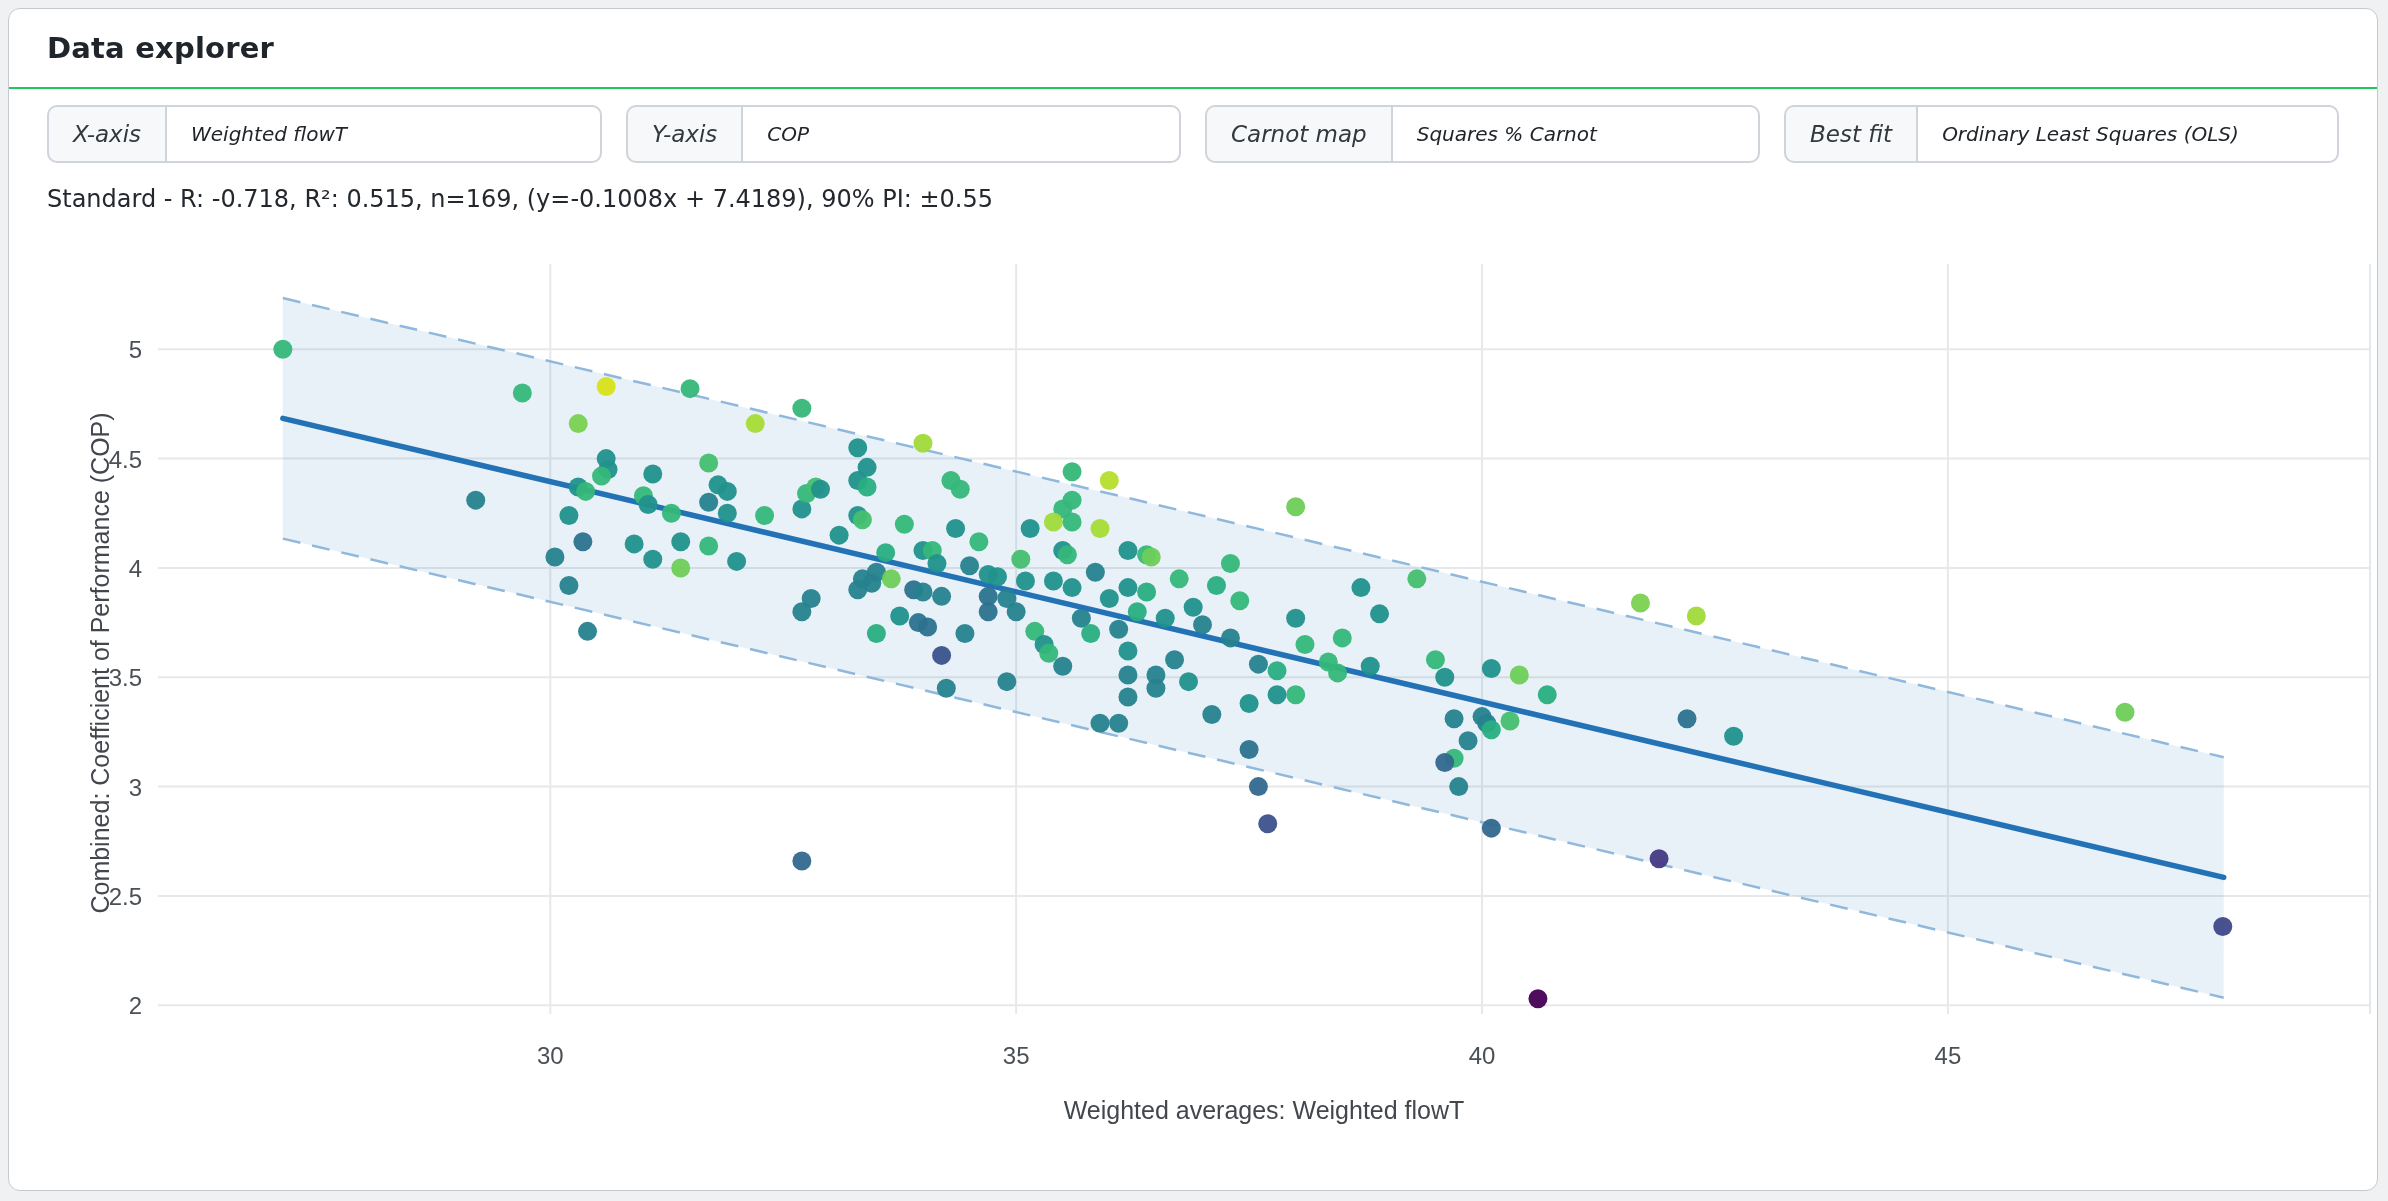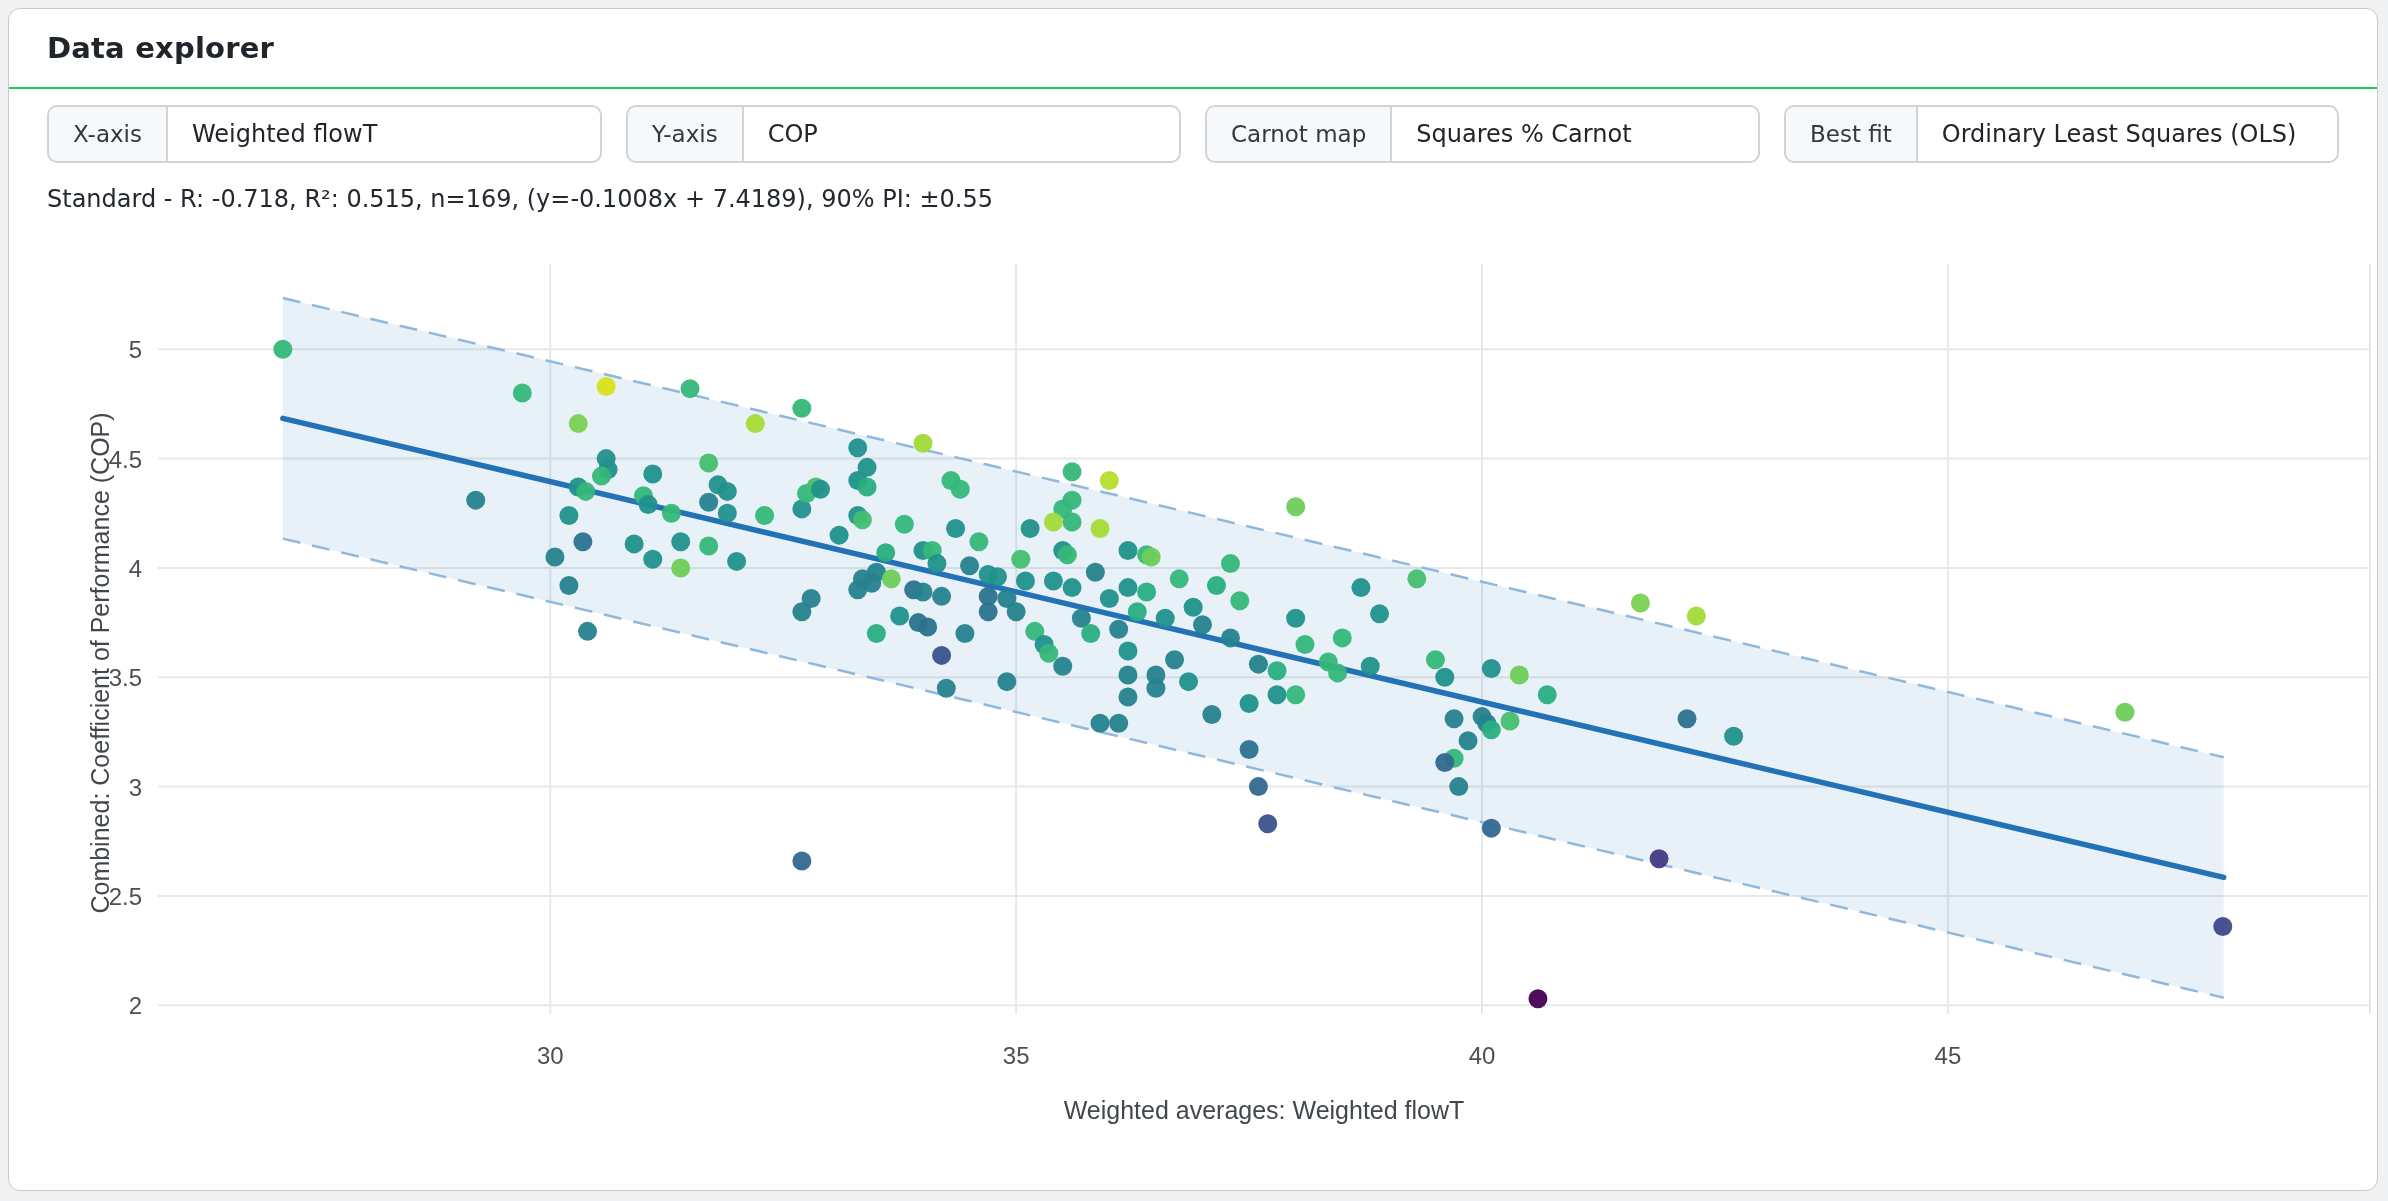--- a/index.html
+++ b/index.html
@@ -33,20 +33,21 @@
     font-size: 29px;
     font-weight: 600;
     color: #20252b;
     letter-spacing: 0.2px;
   }
   .controls {
     position: absolute;
     left: 38px; right: 38px; top: 96px;
     display: flex;
     gap: 24px;
+    font-style: italic;
   }
   .input-group {
     flex: 1 1 0;
     display: flex;
     height: 58px;
     min-width: 0;
   }
   .input-group .addon {
     display: flex;
     align-items: center;
@@ -60,21 +61,21 @@
     white-space: nowrap;
   }
   .input-group .value {
     flex: 1;
     display: flex;
     align-items: center;
     padding: 0 24px;
     background: #ffffff;
     border: 2px solid #ced4d9;
     border-radius: 0 10px 10px 0;
-    font-size: 24px;
+    font-size: 20px;
     color: #212529;
     white-space: nowrap;
     overflow: hidden;
     cursor: pointer;
   }
   .stats-line {
     position: absolute;
     left: 38px; top: 176px;
     font-size: 24px;
     color: #23282e;

